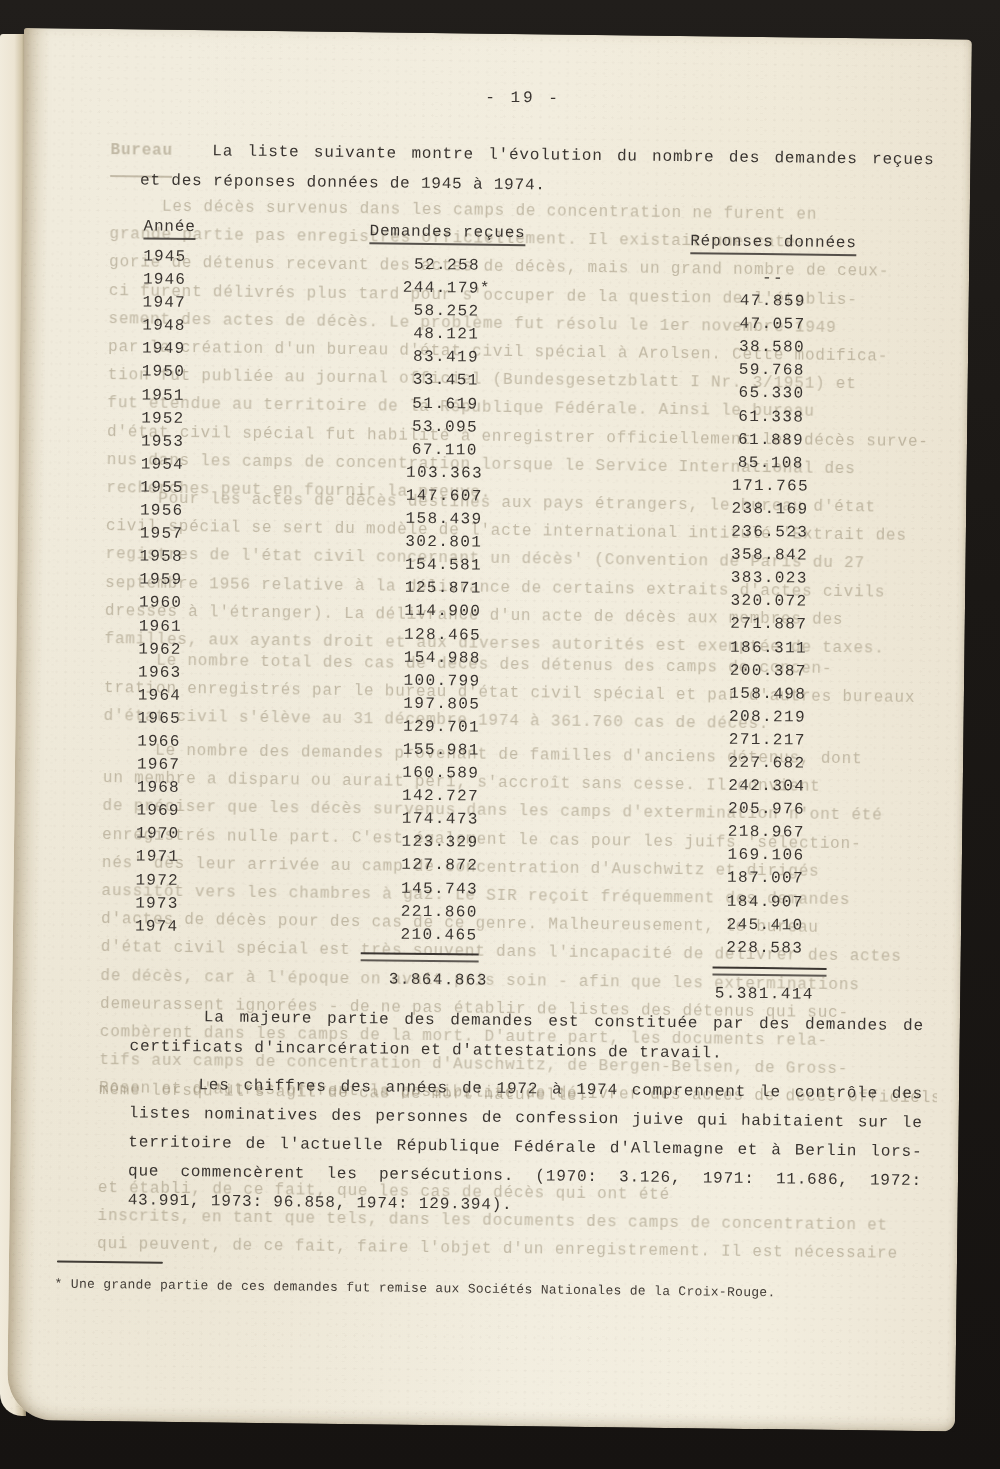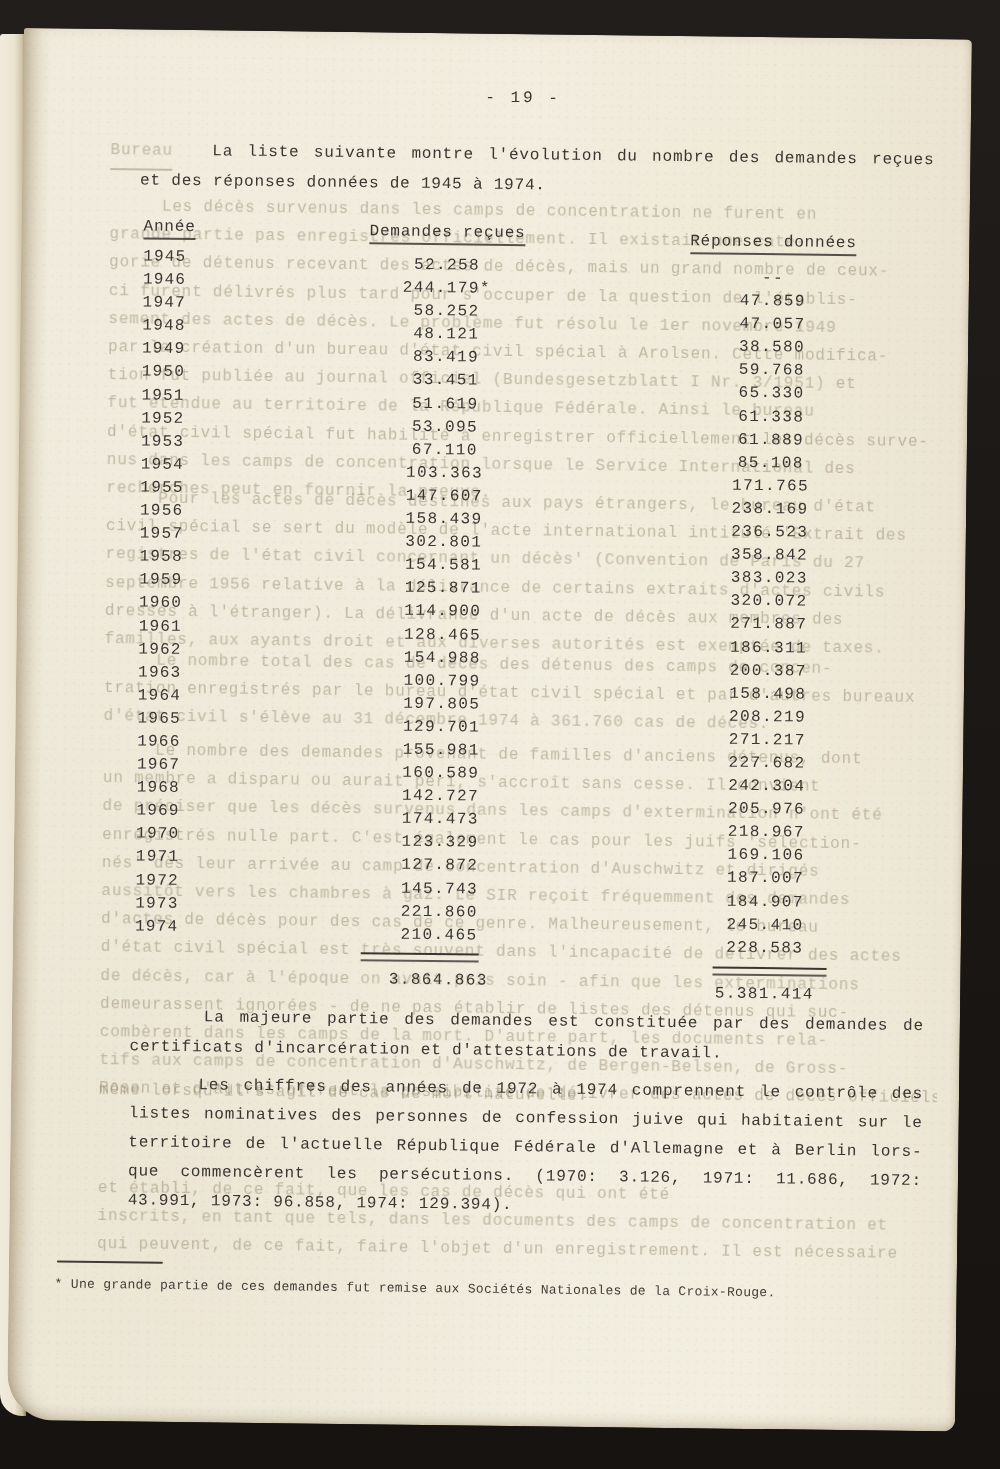--- a/index.html
+++ b/index.html
@@ -27,21 +27,21 @@
       inset 16px 0 22px -14px rgba(110,90,55,0.55),
       inset 0 -10px 16px -10px rgba(100,80,45,0.35),
       inset -6px 0 10px -7px rgba(100,80,45,0.35);
     border-radius:3px 5px 12px 46px;
   }
   .inner{position:absolute;inset:0;color:#3a3531;}
   
   .ghost{position:absolute;color:rgba(150,138,113,0.52);filter:blur(0.45px);
          font-size:16px;letter-spacing:0.8px;}
   .ghost .gline{height:28.2px;white-space:nowrap;overflow:hidden;}
-  .ghost-heading span{border-bottom:2px solid rgba(150,138,113,0.5);padding-bottom:9px;}
+  .ghost-heading span{border-bottom:2px solid rgba(150,138,113,0.5);padding-bottom:16px;font-weight:bold;}
   
   .txt{font-size:16px;letter-spacing:0.8px;line-height:normal;}
   .para{position:absolute;}
   .tline{height:30px;text-align:justify;text-align-last:justify;overflow:hidden;}
   .tline.lastline{text-align-last:left;}
   .pageno{position:absolute;left:100px;top:55px;width:800px;text-align:center;
           letter-spacing:3px;font-size:16px;}
   .colhead{position:absolute;font-size:16px;letter-spacing:0.8px;}
   .colhead span{border-bottom:2px solid rgba(58,53,49,0.85);padding-bottom:2px;}
   .tcol{position:absolute;}

